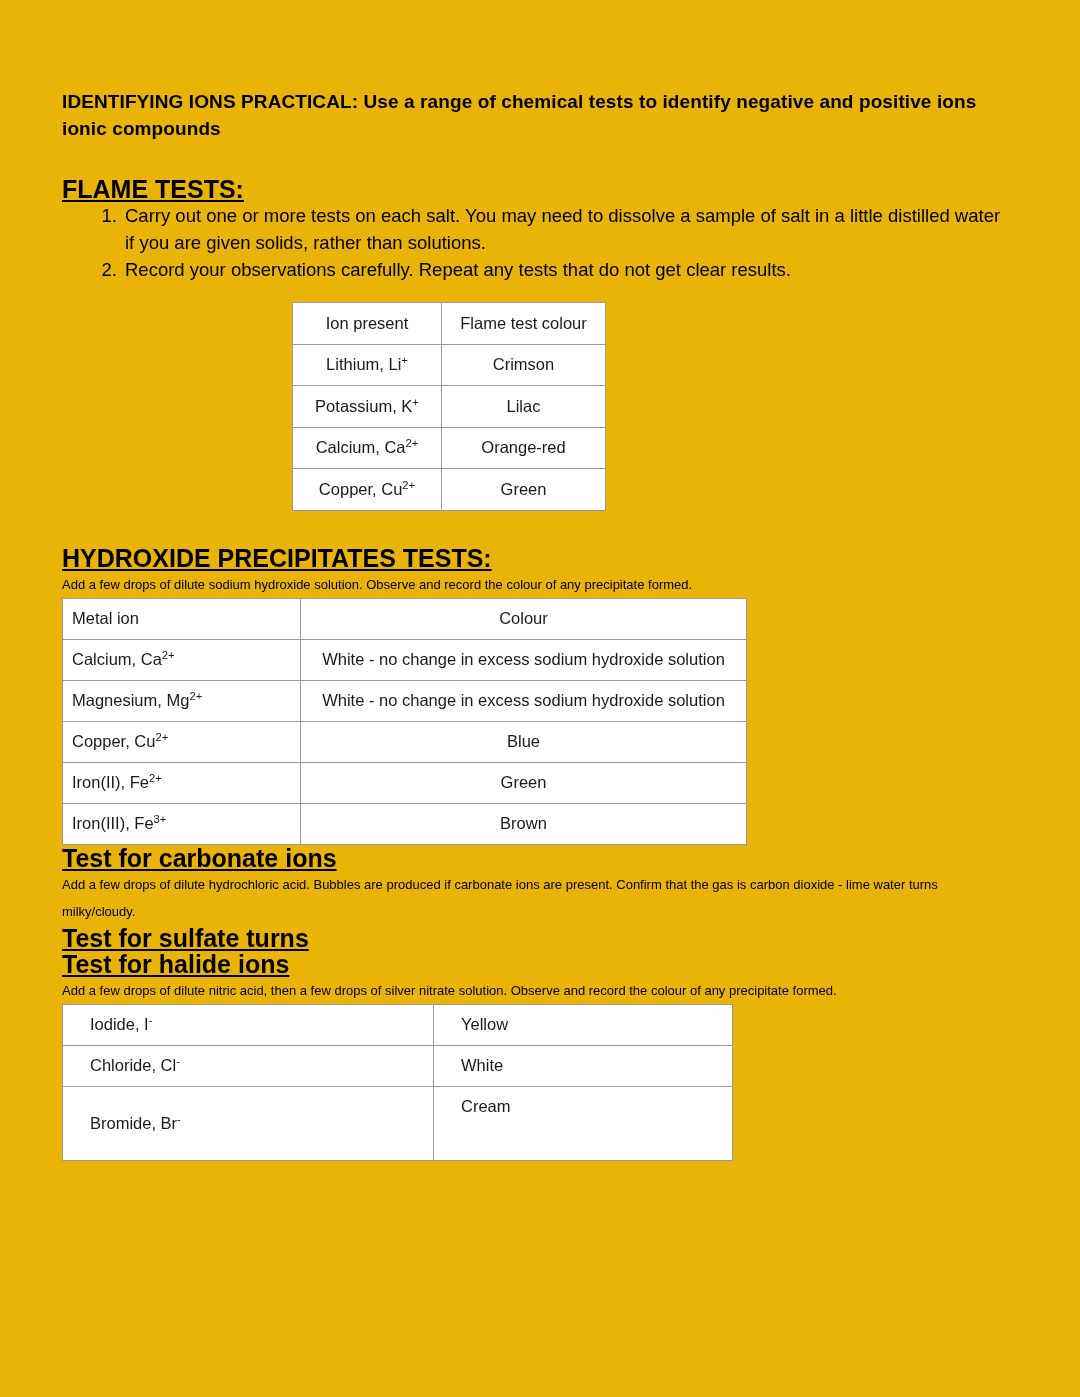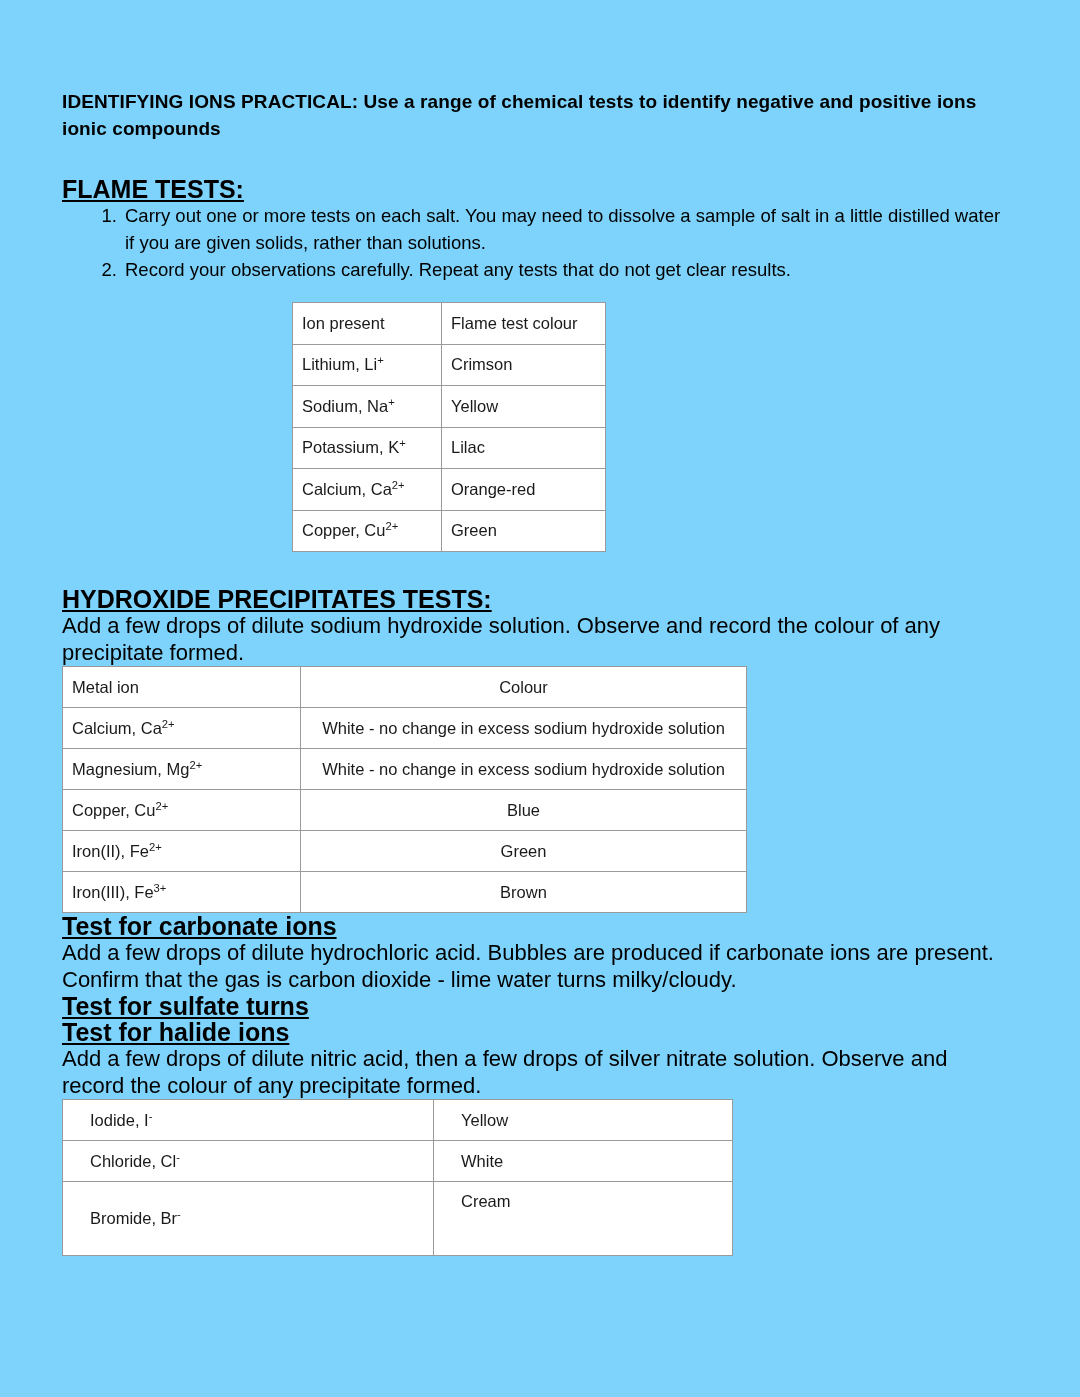--- a/index.html
+++ b/index.html
@@ -12,21 +12,21 @@
     min-height: 1397px;
     font-family: "Liberation Sans", sans-serif;
     color: #000000;
     -webkit-font-smoothing: antialiased;
   }
   .page {
     width: 1080px;
     min-height: 1397px;
     box-sizing: border-box;
     padding: 88px 78px 40px 62px;
-    background: #7dd3fc;
+    background: #eab308;
     position: relative;
   }
 
   
   .doc-title {
     font-size: 19px;
     font-weight: bold;
     line-height: 27px;
     margin: 0 0 0 0;
     letter-spacing: 0.1px;
@@ -35,21 +35,21 @@
     font-size: 25px;
     font-weight: bold;
     line-height: 26px;
     text-decoration: underline;
     text-underline-offset: 2px;
     margin: 0;
     display: inline-block;
   }
   .heading-wrap { margin: 0; padding: 0; }
   .body-text {
-    font-size: 22px;
+    font-size: 13px;
     line-height: 27px;
     margin: 0;
   }
   .spacer-lg { height: 34px; }
   .spacer-md { height: 19px; }
 
   
   ol.steps {
     margin: 0;
     padding: 0;
@@ -90,21 +90,21 @@
   sup {
     font-size: 0.68em;
     line-height: 0;
     vertical-align: super;
   }
 
   
   .flame-table-wrap {
     padding-left: 230px;
   }
-  table.flame-table { width: 275px; }
+  table.flame-table { width: 275px; text-align: center; }
   table.flame-table td { height: 40.5px; }
   table.flame-table td.col-ion { width: 130px; }
   table.flame-table td.col-colour { width: 145px; }
 
   
   table.hydroxide-table { width: 646px; }
   table.hydroxide-table td { height: 40px; }
   table.hydroxide-table td.col-ion { width: 219px; }
   table.hydroxide-table td.col-colour { width: 427px; text-align: center; }
 
@@ -147,24 +147,20 @@
       <tbody>
         <tr>
           <td class="col-ion">Ion present</td>
           <td class="col-colour">Flame test colour</td>
         </tr>
         <tr>
           <td class="col-ion"><span>Lithium, Li</span><sup>+</sup></td>
           <td class="col-colour">Crimson</td>
         </tr>
         <tr>
-          <td class="col-ion"><span>Sodium, Na</span><sup>+</sup></td>
-          <td class="col-colour">Yellow</td>
-        </tr>
-        <tr>
           <td class="col-ion"><span>Potassium, K</span><sup>+</sup></td>
           <td class="col-colour">Lilac</td>
         </tr>
         <tr>
           <td class="col-ion"><span>Calcium, Ca</span><sup>2+</sup></td>
           <td class="col-colour">Orange-red</td>
         </tr>
         <tr>
           <td class="col-ion"><span>Copper, Cu</span><sup>2+</sup></td>
           <td class="col-colour">Green</td>

